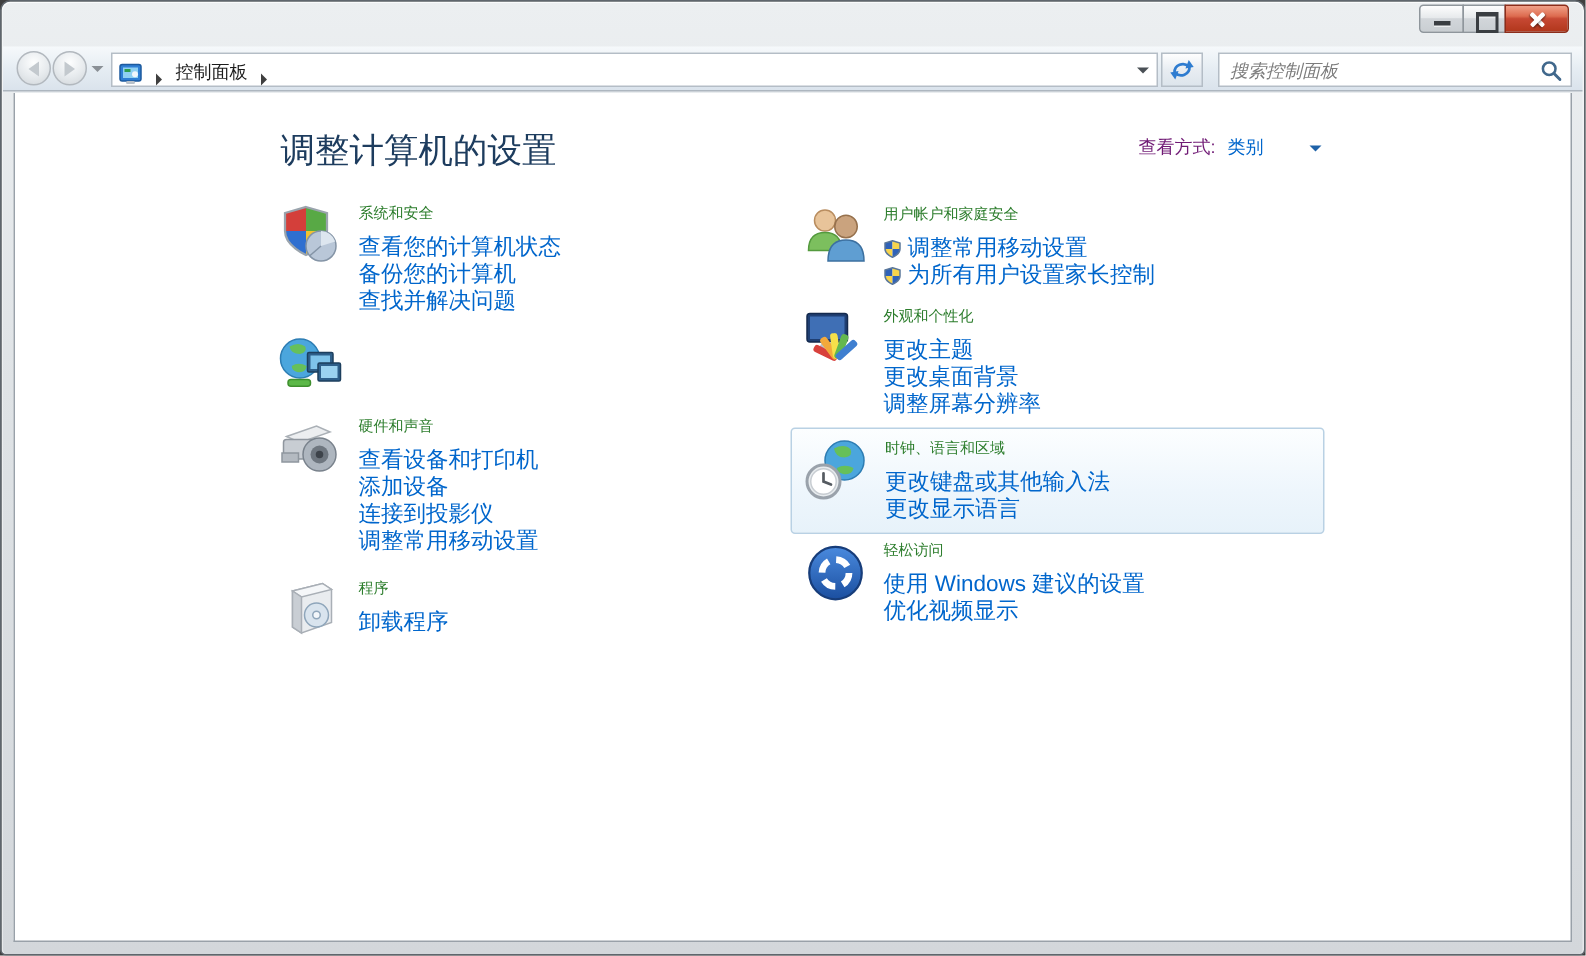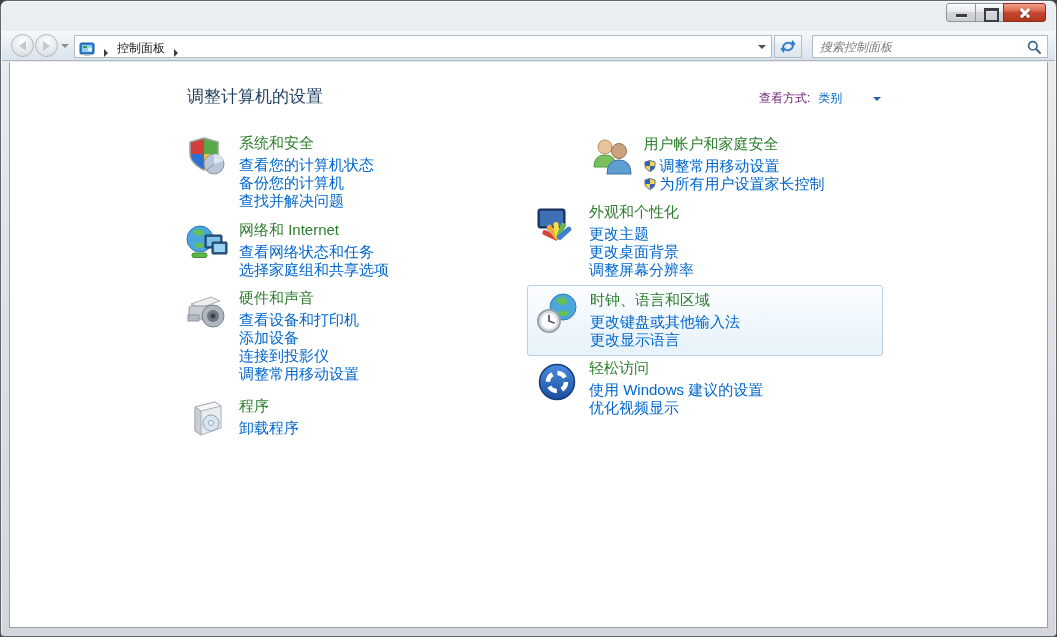--- a/index.html
+++ b/index.html
@@ -104,40 +104,40 @@
 
   
   .content {
     position:absolute; top:61px; left:8px; right:8px; bottom:8px;
     background:#fff;
     border:1px solid #99a1a9; border-top:none;
     overflow:hidden;
   }
   .page-title {
     position:absolute; left:177px; top:23px;
-    font-size:17px; color:var(--page_title,#1d3c5e);
+    font-size:23px; color:var(--page_title,#1d3c5e);
   }
   .view-by { position:absolute; left:749px; top:28px; display:flex; align-items:center; }
   .view-by-label { color:#701a75; margin-right:8px; }
   .view-by-value { color:var(--link,#0066cc); cursor:pointer; display:flex; align-items:center;gap:26px; }
   .view-by-value i {
     display:inline-block; margin-left:5px;
     width:0;height:0;border-left:4px solid transparent;border-right:4px solid transparent;border-top:4px solid #1e62a8;
   }
 
   .col { position:absolute; }
   .col-left  { left:175px; top:71px; width:345px; }
   .col-right { left:517px; top:72px; width:352px; }
   .col-right .category { padding-left:8px; }
 
   .category { display:flex; }
   .cat-icon { flex:none; width:44px; height:44px; margin-right:10px; margin-top:2px; }
   .cat-body { padding-top:0; }
   .cat-title {
-    display:block; font-size:15px; line-height:19px; margin-bottom:4px;
+    display:block; font-size:10px; line-height:19px; margin-bottom:4px;
     color:var(--category_title,#2c7d2c); text-decoration:none; cursor:pointer;
   }
   .cat-link {
     display:flex; align-items:center; gap:4px; line-height:18px; height:18px;
     color:var(--link,#0066cc); text-decoration:none; cursor:pointer; font-size:15px;
   }
   .uac { display:inline-flex; width:12px; height:12px; }
 
   .category.highlighted {
     background:linear-gradient(180deg,#fcfeff 0%,#eef6fc 60%,#e7f2fa 100%);
@@ -253,29 +253,20 @@
           <div class="cat-icon"><svg width="44" height="44" viewBox="0 0 44 44">
               <circle cx="15" cy="17" r="13" fill="#4ba6dd" stroke="#2d7db3"></circle>
               <path d="M8 9 Q14 5.5 18.5 9 Q20 13 15 14 Q9 14 8 9Z" fill="#66c05a"></path>
               <path d="M9.5 22 Q14 19 19.5 22 Q18.5 27 13 26 Q9.5 25 9.5 22Z" fill="#66c05a"></path>
               <rect x="20" y="13" width="17" height="13" rx="1" fill="#2e5f8a" stroke="#1d3f5e"></rect>
               <rect x="22" y="15" width="13" height="9" fill="#7fc3ea"></rect>
               <rect x="27" y="20" width="15" height="12" rx="1" fill="#2e5f8a" stroke="#1d3f5e"></rect>
               <rect x="29" y="22" width="11" height="8" fill="#9bd2f0"></rect>
               <rect x="7" y="31" width="15" height="4.5" rx="2" fill="#5cb848" stroke="#3f8f2e"></rect>
             </svg></div>
-          <div class="cat-body">
-            <a class="cat-title">网络和 Internet</a>
-            <a class="cat-link">
-              <span>查看网络状态和任务</span>
-            </a>
-            <a class="cat-link">
-              <span>选择家庭组和共享选项</span>
-            </a>
-          </div>
         </div>
         <div class="category" style="margin-bottom: 13px;">
           <div class="cat-icon"><svg width="44" height="44" viewBox="0 0 44 44">
               <path d="M6 14 L26 7 L35 11 L15 18 Z" fill="#eceef0" stroke="#aab0b6"></path>
               <rect x="4" y="16" width="26" height="13" rx="2" fill="#c8cdd3" stroke="#8f969e"></rect>
               <rect x="3" y="25" width="11" height="6" fill="#b4bac1" stroke="#8f969e"></rect>
               <circle cx="28" cy="26" r="11" fill="#aeb6bf" stroke="#79828c"></circle>
               <circle cx="28" cy="26" r="6" fill="#6e767f"></circle>
               <circle cx="28" cy="26" r="2.5" fill="#3d434a"></circle>
             </svg></div>
@@ -305,21 +296,21 @@
             </svg></div>
           <div class="cat-body">
             <a class="cat-title">程序</a>
             <a class="cat-link">
               <span>卸载程序</span>
             </a>
           </div>
         </div>
       </div>
     <div class="col col-right" id="col-right">
-        <div class="category" style="margin-bottom: 9px; justify-content: center;">
+        <div class="category" style="margin-bottom: 9px;">
           <div class="cat-icon"><svg width="44" height="44" viewBox="0 0 44 44">
               <circle cx="15" cy="11" r="7" fill="#e8c49a" stroke="#b98d5f"></circle>
               <path d="M4 31 Q4 19 15 19 Q26 19 26 31 Z" fill="#7cbf5e" stroke="#549a3e"></path>
               <circle cx="29" cy="15" r="7.5" fill="#caa37e" stroke="#96714d"></circle>
               <path d="M17 38 Q17 24 29 24 Q41 24 41 38 Z" fill="#5f9ed2" stroke="#3c70a0"></path>
             </svg></div>
           <div class="cat-body">
             <a class="cat-title">用户帐户和家庭安全</a>
             <a class="cat-link">
               <span class="uac">

